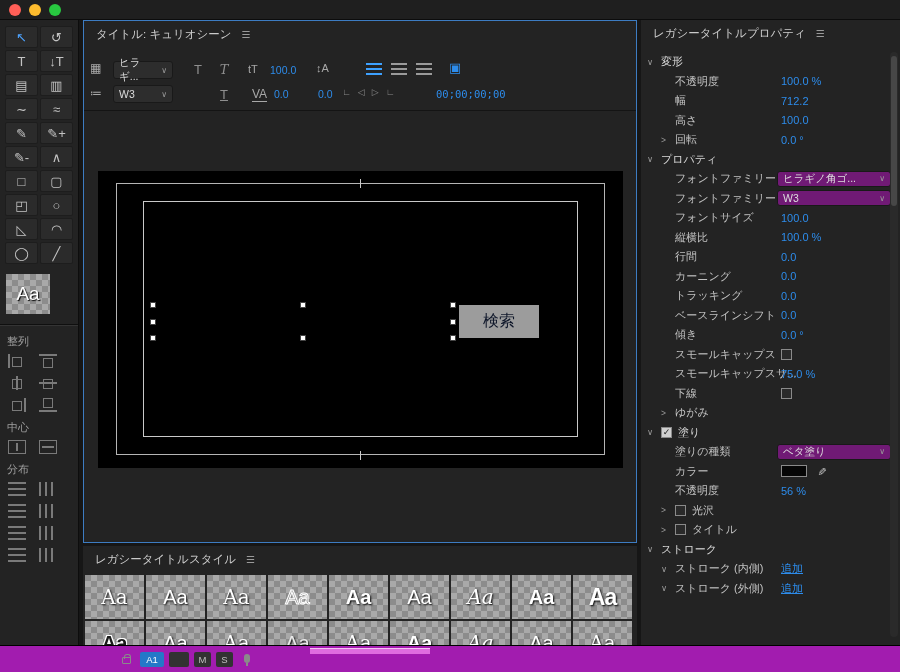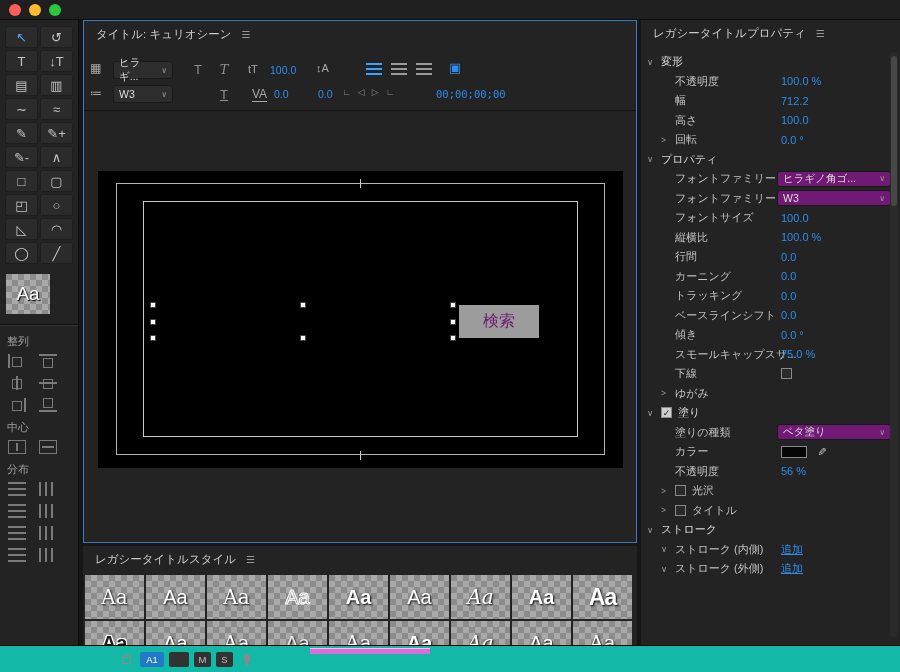--- a/index.html
+++ b/index.html
@@ -63,21 +63,21 @@
   .tb-tc { position:absolute; left:352px; top:41px; color:#2d8ceb; font-size:10.5px; font-family:"DejaVu Sans Mono",monospace; }
 
   .canvas-area { position:absolute; left:0; top:90px; right:0; bottom:0; background:#232323; }
   .canvas { position:absolute; left:14px; top:60px; width:525px; height:297px; background:#000; }
   .safe { position:absolute; border:1px solid #c9c9c9; }
   .safe.outer { left:18px; top:12px; width:489px; height:272px; border-color:#b5b5b5; }
   .safe.inner { left:45px; top:30px; width:435px; height:236px; }
   .tick { position:absolute; left:262px; width:1px; height:9px; background:#c9c9c9; }
   .tick.top { top:8px; } .tick.bottom { bottom:8px; }
   .search-bar { position:absolute; left:55px; top:134px; width:300px; height:33px; background:#fff; display:flex; align-items:center; justify-content:center; font-size:21px; color:#111; }
-  .search-btn { position:absolute; left:361px; top:134px; width:80px; height:33px; background:#9c9c9c; display:flex; align-items:center; justify-content:center; font-size:16px; color:#701a75; }
+  .search-btn { position:absolute; left:361px; top:134px; width:80px; height:33px; background:#9c9c9c; display:flex; align-items:center; justify-content:center; font-size:16px; color:#0f172a; }
   .handle { position:absolute; width:6px; height:6px; background:#fff; border:1px solid #444; }
 
   
   .styles-panel { position:absolute; left:83px; top:546px; width:554px; height:99px; background:#232323; overflow:hidden; }
   .swatch-grid { display:flex; flex-wrap:wrap; gap:2px; padding:3px 0 0 2px; }
   .swatch { width:59px; height:44px; display:flex; align-items:center; justify-content:center; color:#fff; font-size:20px; text-shadow:1px 1px 2px #000;
     background:repeating-conic-gradient(#a9a9a9 0 25%, #8c8c8c 0 50%); background-size:12px 12px; }
   .sw-serif { font-family:"DejaVu Serif",serif; }
   .sw-bold { font-weight:700; }
   .sw-heavy { font-weight:700; font-size:23px; letter-spacing:-1px; }
@@ -99,21 +99,21 @@
   .pdd { position:absolute; left:136px; width:114px; height:16px; background:#701a75; border:1px solid #191919; border-radius:3px; display:flex; align-items:center; justify-content:space-between; padding:0 5px; font-size:10.5px; color:#ddd; }
   .checkbox { width:11px; height:11px; border:1px solid #8a8a8a; background:#2a2a2a; flex:none; margin-right:6px; display:flex; align-items:center; justify-content:center; font-size:9px; color:#1a1a1a; }
   .checkbox.checked { background:#cfcfcf; }
   .checkbox.pv-col { position:absolute; left:140px; margin:0; }
   .color-swatch { position:absolute; left:140px; width:26px; height:12px; background:#060606; border:1px solid #8a8a8a; }
   .eyedrop { position:absolute; left:176px; color:#c0c0c0; font-size:11px; transform:rotate(90deg); }
   .props-scroll { position:absolute; right:2px; top:32px; width:8px; height:585px; background:#2a2a2a; border-radius:4px; }
   .props-scroll .thumb { position:absolute; left:1px; top:4px; width:6px; height:150px; background:#474747; border-radius:3px; }
 
   
-  .timeline-strip { position:absolute; left:0; top:645px; width:900px; height:27px; background:#14b8a6; border-top:1px solid #000; }
+  .timeline-strip { position:absolute; left:0; top:645px; width:900px; height:27px; background:#a21caf; border-top:1px solid #000; }
   .lock-icon { position:absolute; left:122px; top:11px; width:9px; height:7px; border:1px solid #8a8a8a; border-radius:1px; }
   .lock-icon::before { content:""; position:absolute; left:1px; top:-4px; width:5px; height:4px; border:1px solid #8a8a8a; border-bottom:none; border-radius:3px 3px 0 0; }
   .track-btn { position:absolute; top:6px; height:15px; display:flex; align-items:center; justify-content:center; font-size:9.5px; color:#c0c0c0; background:#323232; border-radius:2px; }
   .track-btn.a1 { left:140px; width:24px; background:#2478c8; color:#fff; }
   .track-btn.tgt { left:169px; width:20px; }
   .track-btn.m { left:194px; width:17px; }
   .track-btn.s { left:216px; width:17px; }
   .mic-icon { position:absolute; left:244px; top:8px; width:6px; height:9px; border-radius:3px; background:#8a8a8a; }
   .mic-icon::after { content:""; position:absolute; left:2px; top:9px; width:2px; height:3px; background:#8a8a8a; }
   .clip { position:absolute; left:310px; top:2px; width:120px; height:6px; background:#df6cdf; border-top:1px solid #f4c2f4; }
@@ -342,20 +342,24 @@
         </div>
         <div class="prow">
           <div class="plabel">ベースラインシフト</div>
           <div class="pvalue">0.0</div>
         </div>
         <div class="prow">
           <div class="plabel">傾き</div>
           <div class="pvalue">0.0 °</div>
         </div>
         <div class="prow">
+          <div class="plabel">スモールキャップス</div>
+          <div class="checkbox pv-col"></div>
+        </div>
+        <div class="prow">
           <div class="plabel">スモールキャップスサ...</div>
           <div class="pvalue">75.0 %</div>
         </div>
         <div class="prow">
           <div class="plabel">下線</div>
           <div class="checkbox pv-col"></div>
         </div>
         <div class="prow haschev">
           <div class="chev">&gt;</div>
           <div class="plabel">ゆがみ</div>

